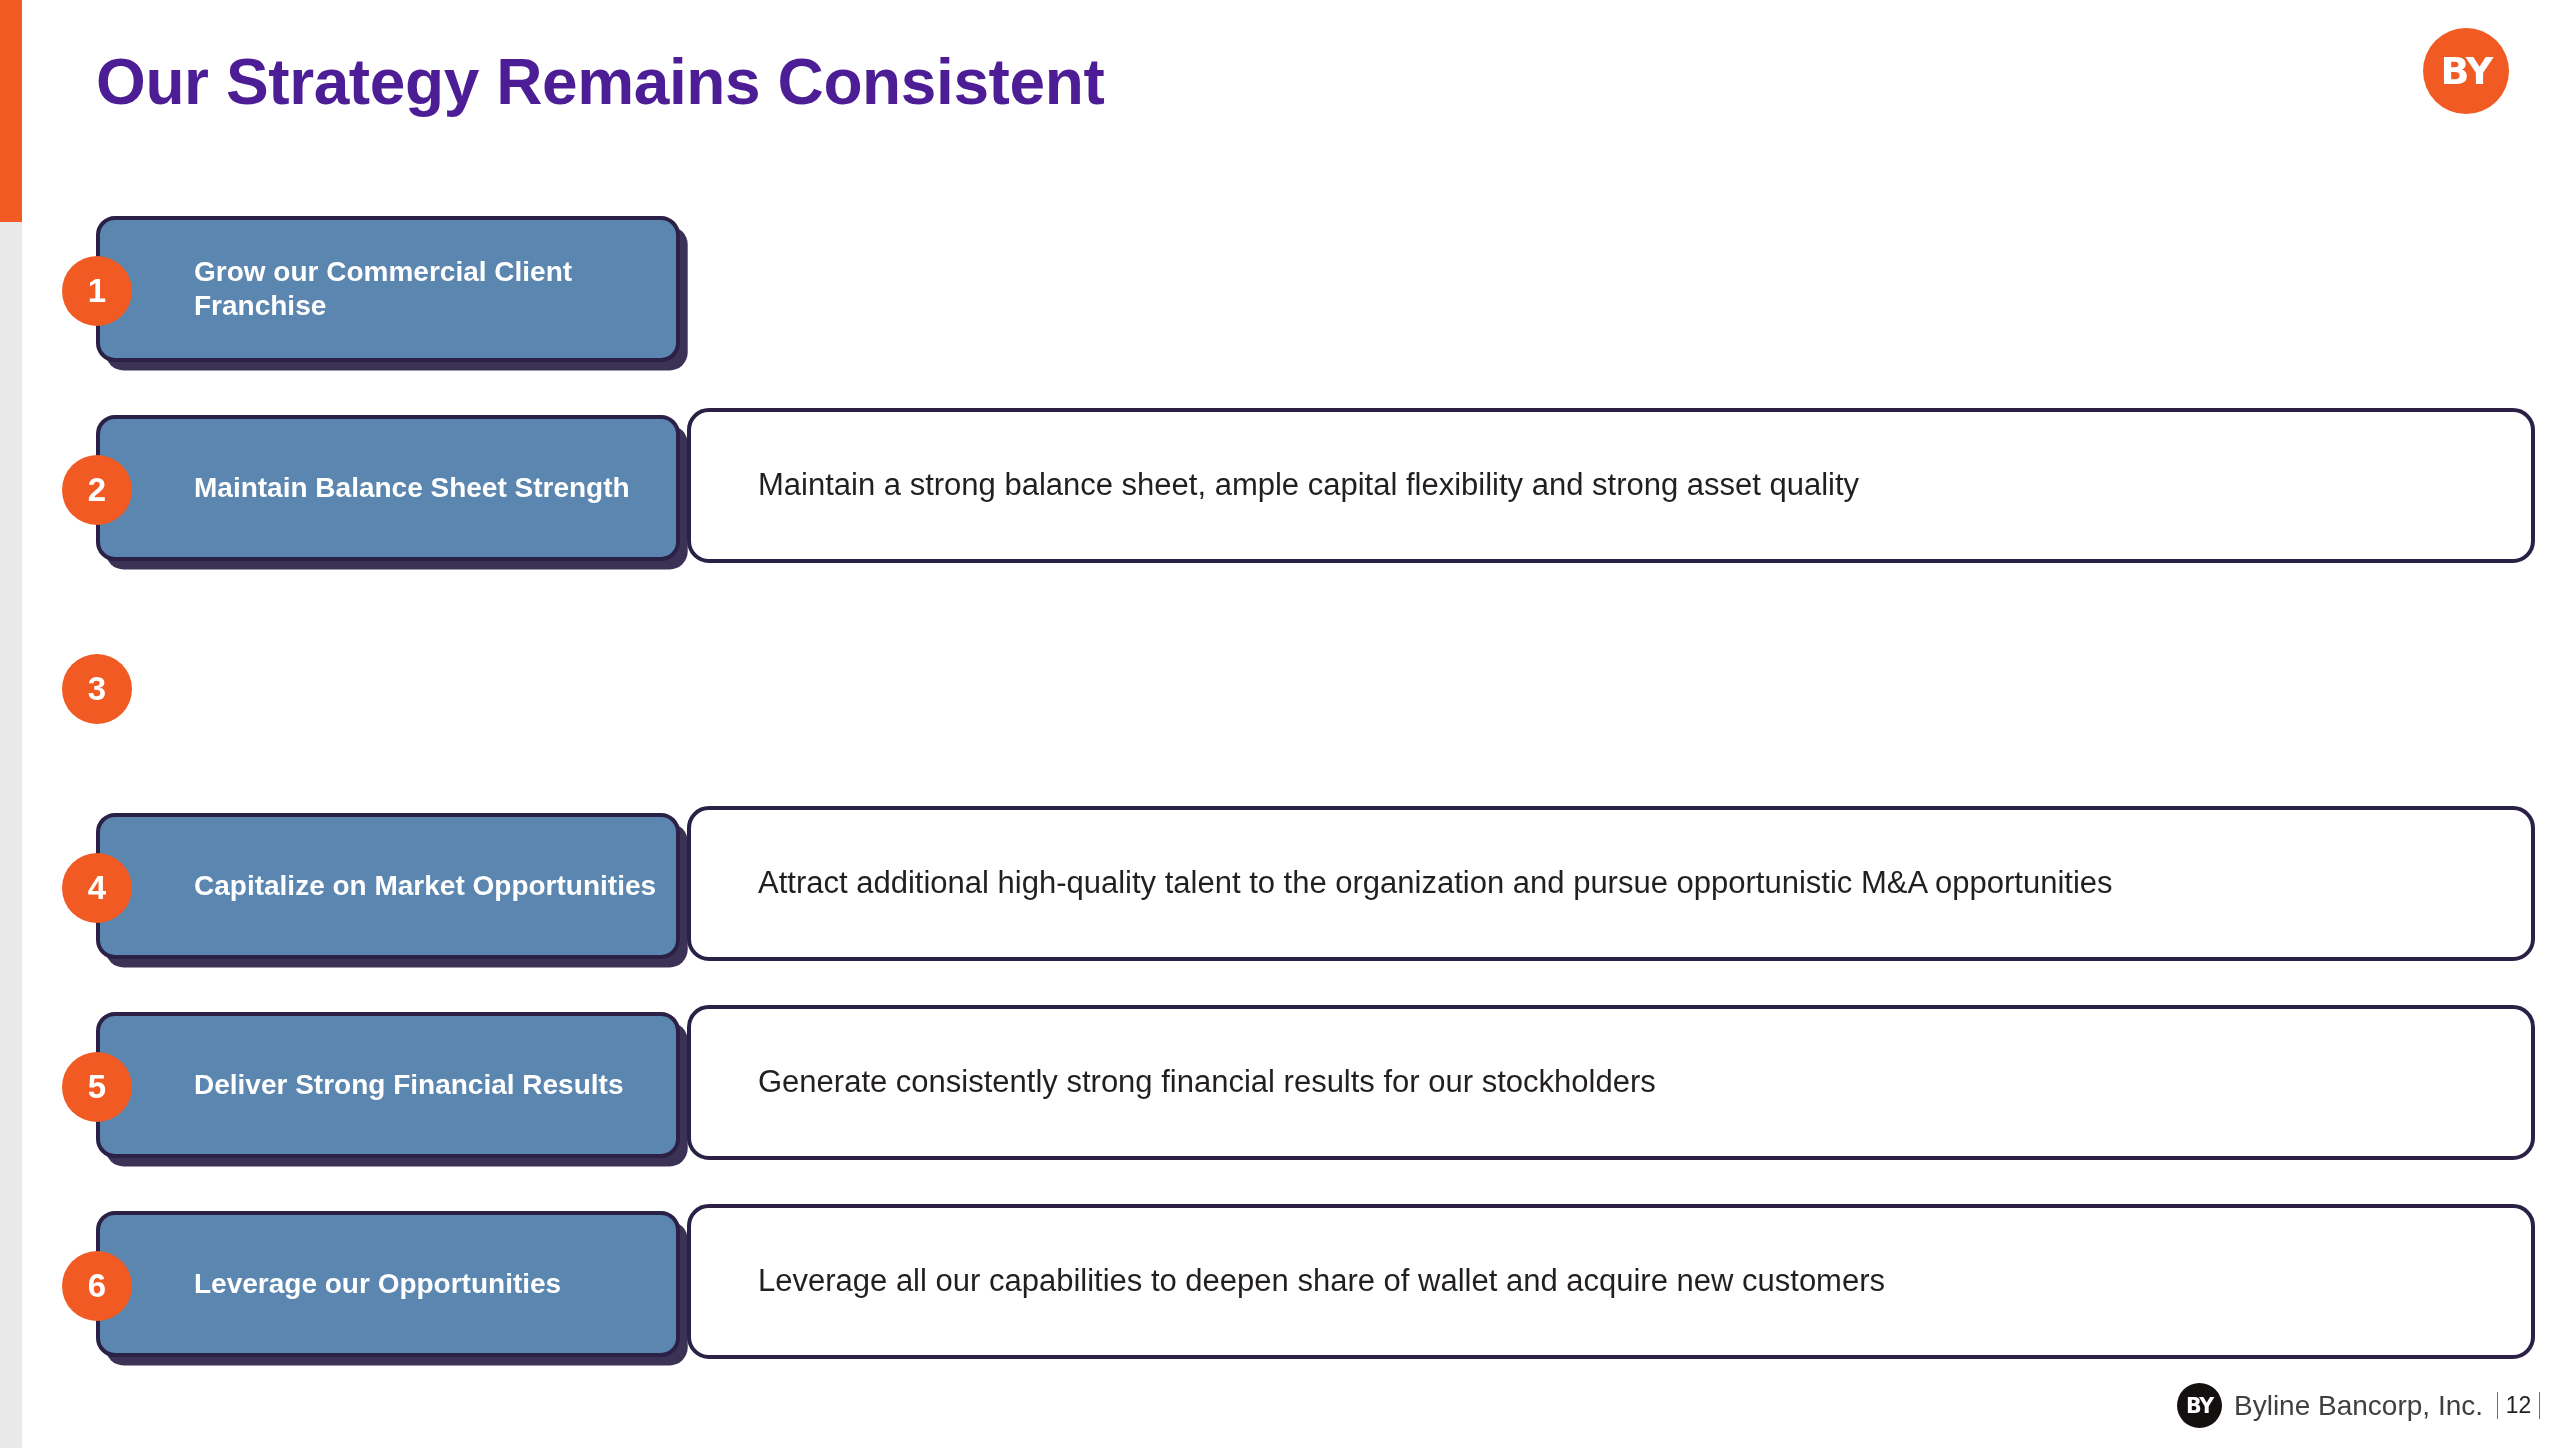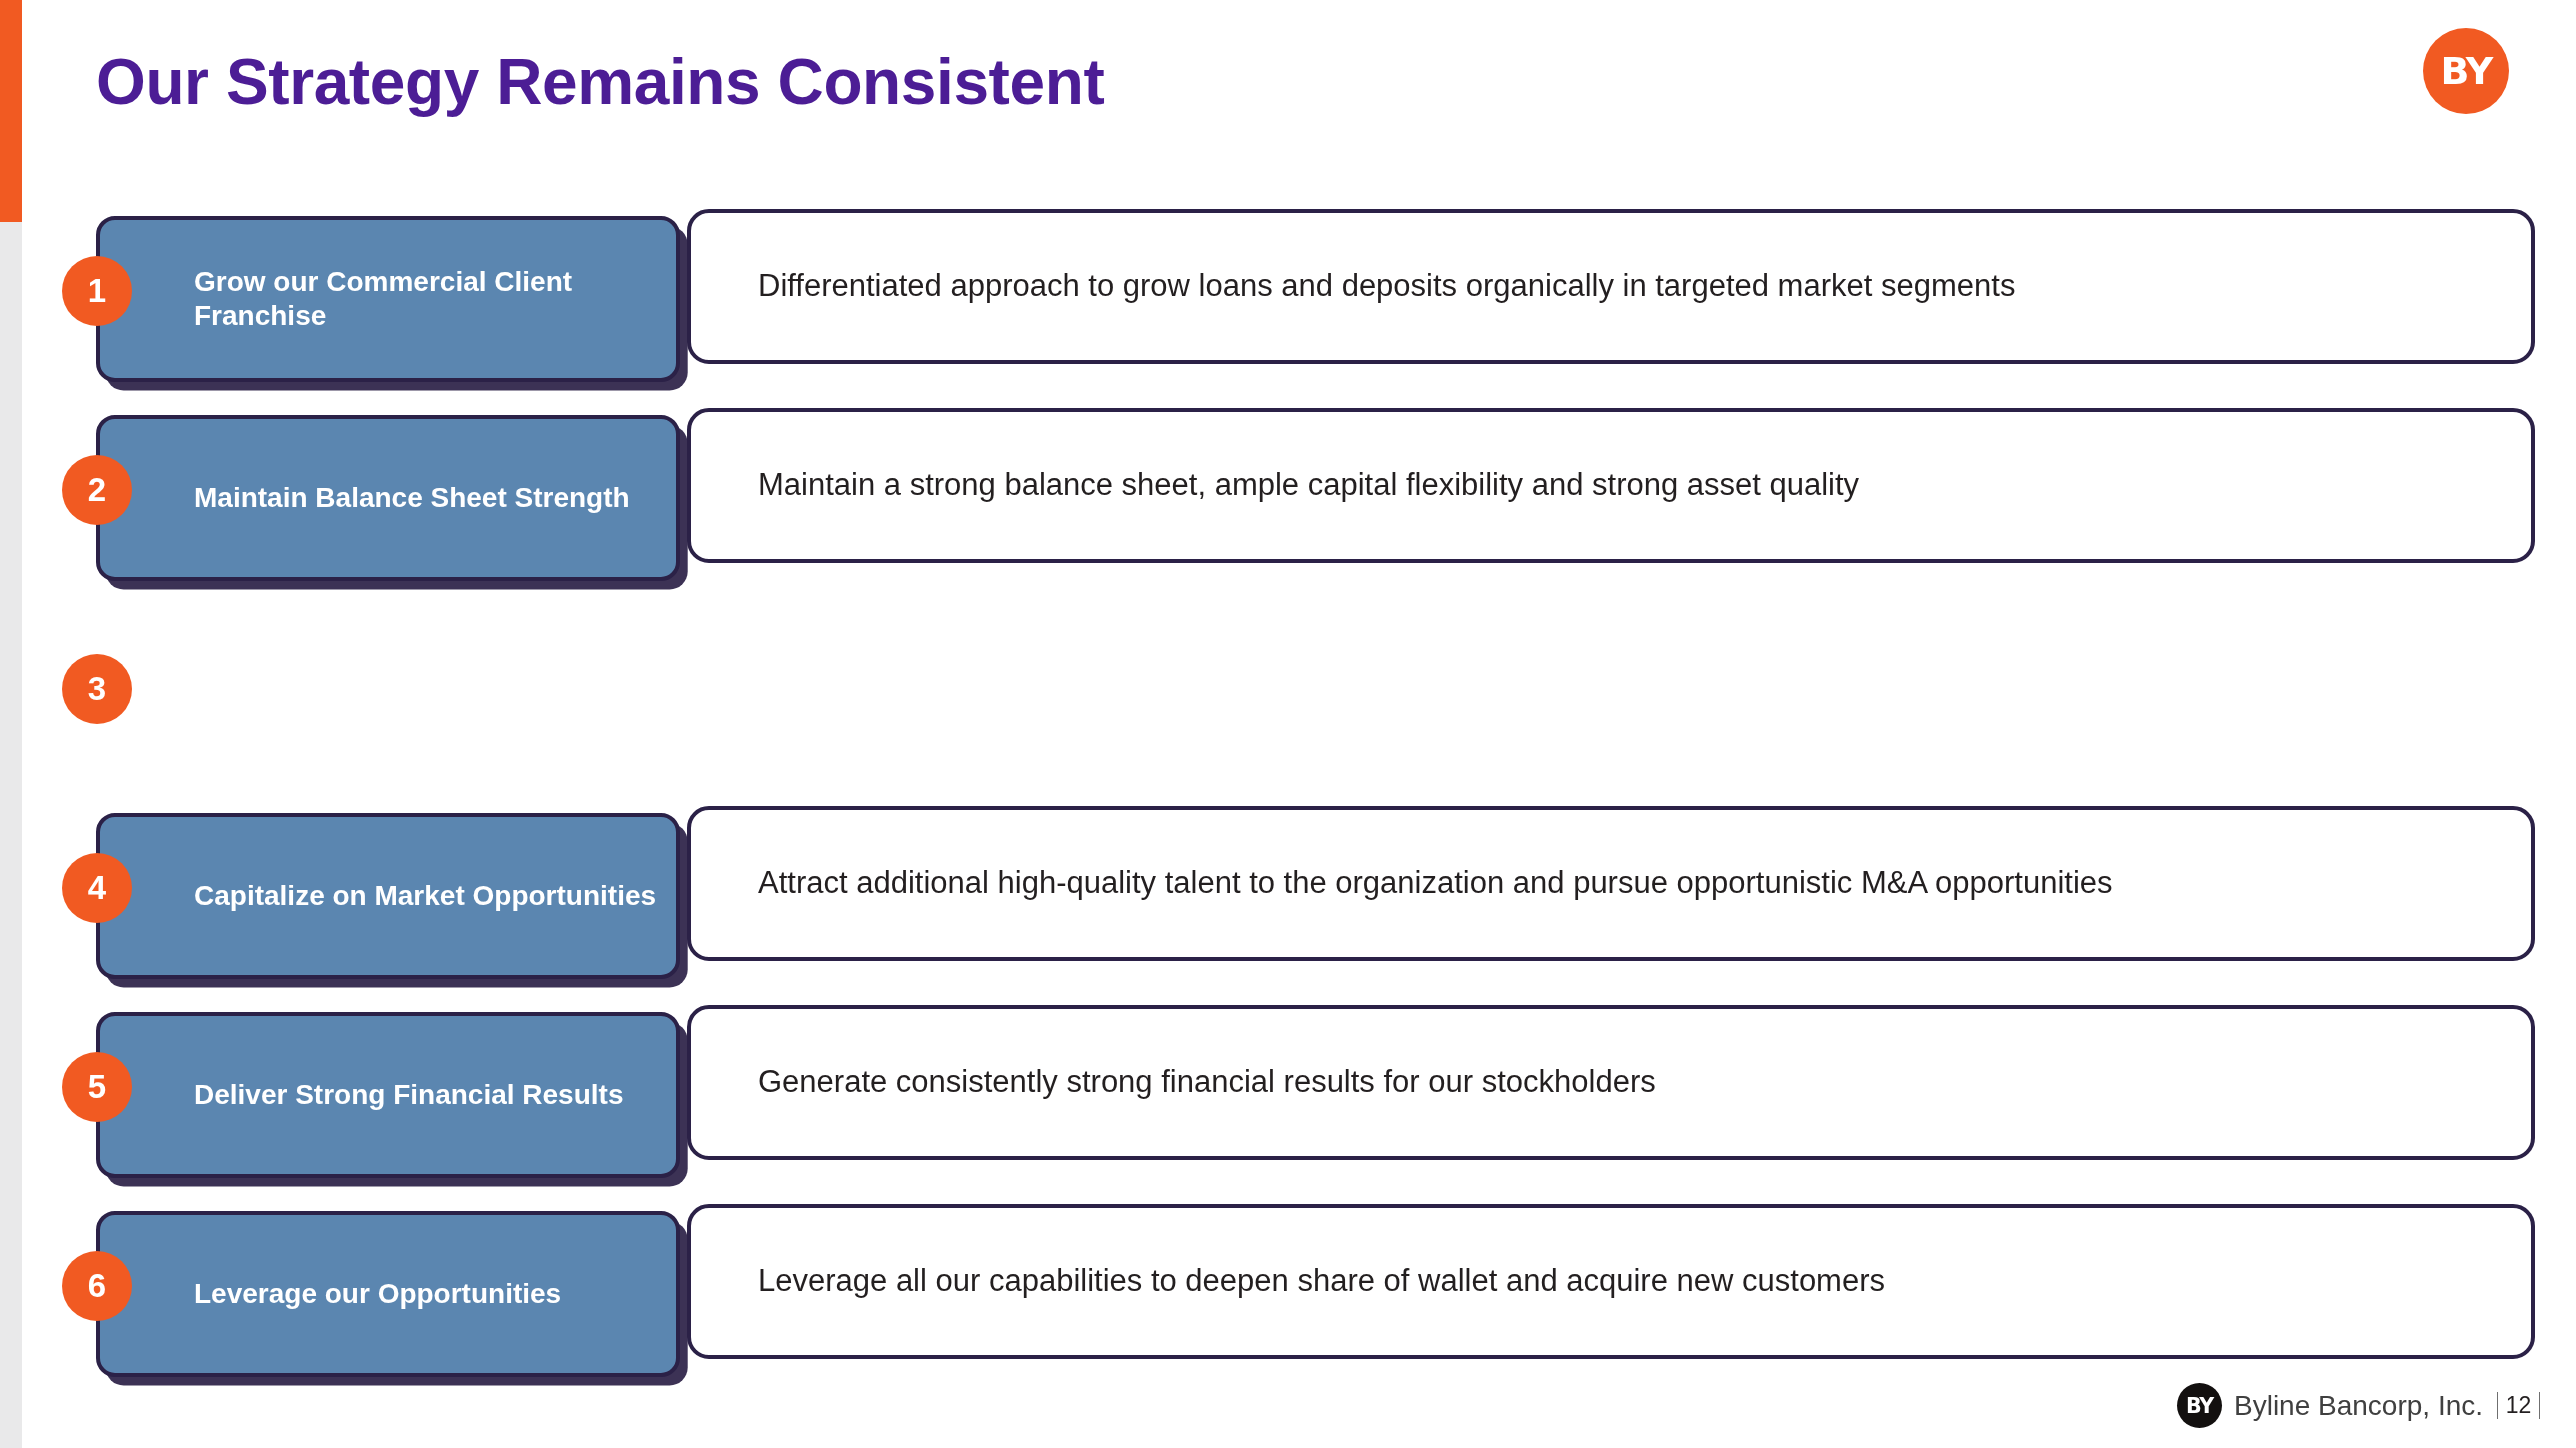--- a/index.html
+++ b/index.html
@@ -71,21 +71,21 @@
   }
   .row {
     position: relative;
     height: 199px;
   }
 
   
   .pill {
     position: absolute;
     left: 96px; top: 12px;
-    width: 584px; height: 166px;
+    width: 584px; height: 146px;
     background: #5b86b0;
     border: 4.3px solid #2b2147;
     border-radius: 19px;
     box-shadow: 8.6px 9.4px 0 -0.9px rgba(43,33,71,0.92);
     display: flex;
     align-items: center;
   }
   .pill-text {
     color: #ffffff;
     font-size: 28px;
@@ -180,23 +180,20 @@
     <span class="mark">BY</span>
   </div>
 
   <div class="rows">
 
     <div class="row">
       <div class="pill">
         <div class="pill-text">Grow our Commercial Client Franchise</div>
       </div>
       <div class="num">1</div>
-      <div class="desc">
-        <div class="desc-text">Differentiated approach to grow loans and deposits organically in targeted market segments</div>
-      </div>
     </div>
 
     <div class="row">
       <div class="pill">
         <div class="pill-text">Maintain Balance Sheet Strength</div>
       </div>
       <div class="num">2</div>
       <div class="desc">
         <div class="desc-text">Maintain a strong balance sheet, ample capital flexibility and strong asset quality</div>
       </div>

